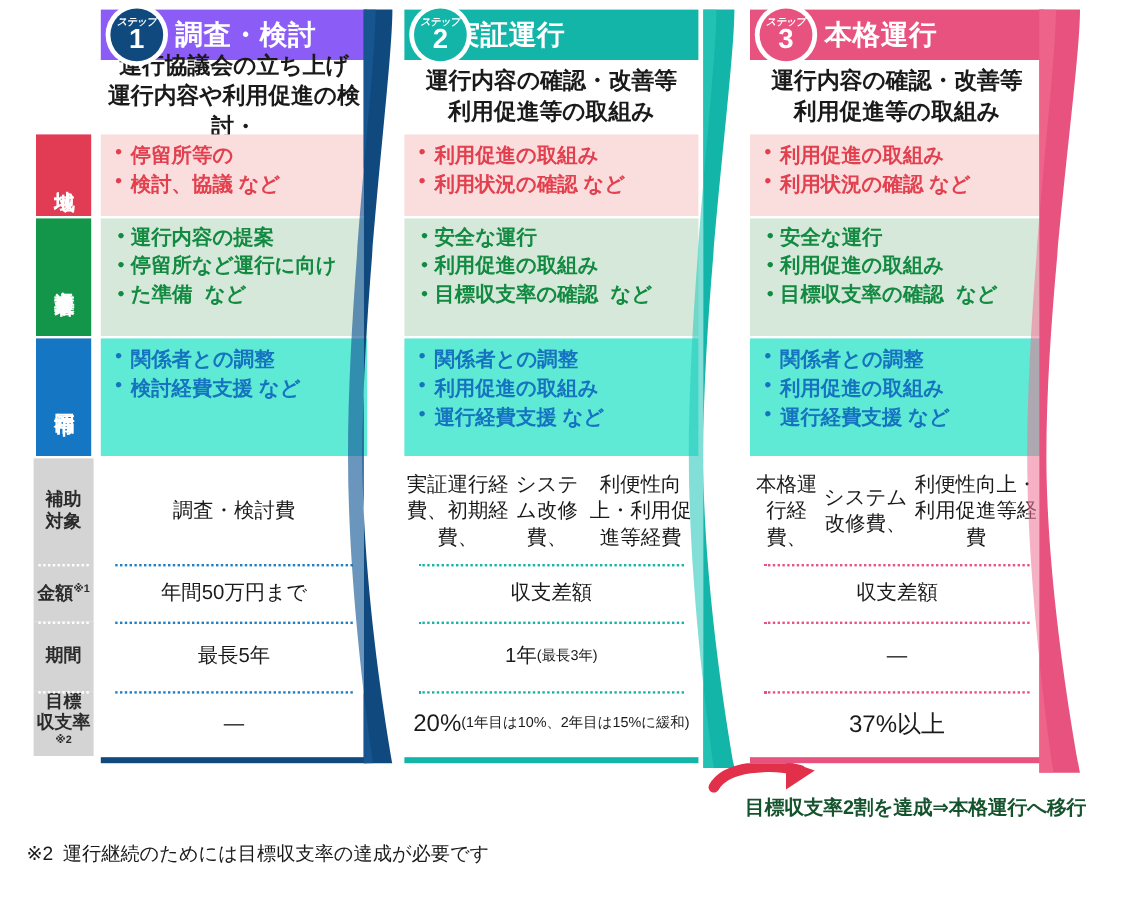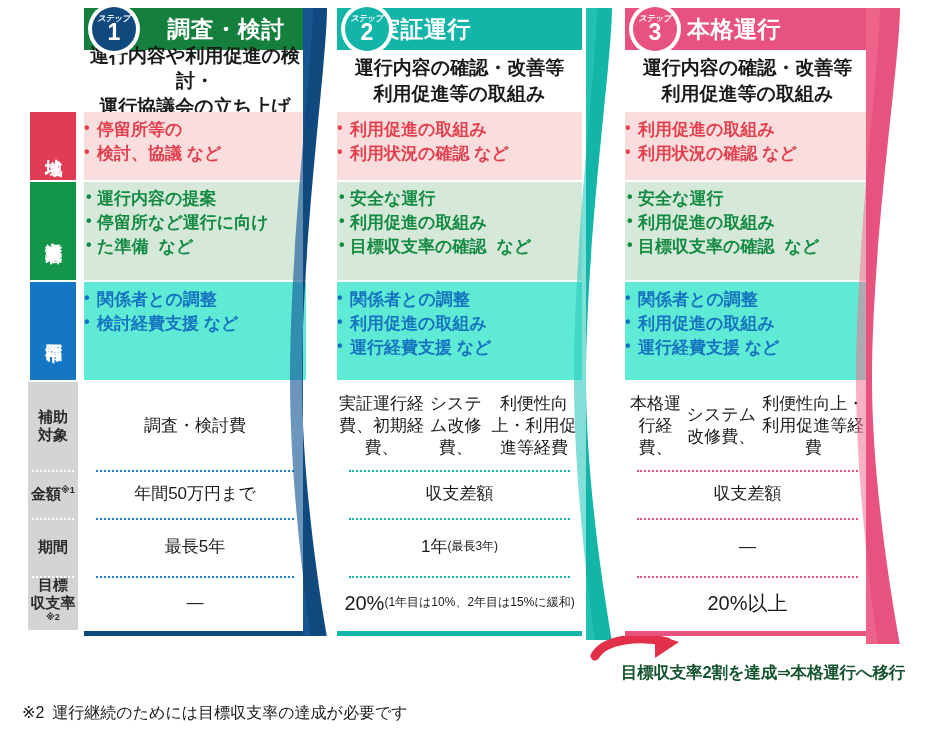--- a/index.html
+++ b/index.html
@@ -91,21 +91,21 @@
     height: 42px;
     width: 100%;
     display: flex;
     align-items: center;
     color: #ffffff;
     font-size: 23px;
     font-weight: bold;
     letter-spacing: 0.5px;
     padding-left: 62px;
   }
-  #col1 .col-header { background: #15803d; justify-content: center; }
+  #col1 .col-header { background: #8b5cf6; }
   #col2 .col-header { background: #12B5A8; padding-left: 40px; }
   #col3 .col-header { background: #E8527E; }
 
   
   .step-badge {
     position: absolute;
     left: 4px; top: 3px;
     width: 52px; height: 52px;
     border-radius: 50%;
     background: #ffffff;
@@ -146,21 +146,21 @@
     font-weight: bold;
     color: #1a1a1a;
     line-height: 1.35;
     background: #ffffff;
   }
 
   
   .arow {
     position: absolute;
     left: 0; width: 100%;
-    padding: 6px 0 6px 0;
+    padding: 6px 0 6px 12px;
     font-size: 17px;
     font-weight: bold;
     line-height: 1.42;
   }
   .arow.a1 { top: 112px;  height: 68px;  background: #FADEDE; color: #E2404F; }
   .arow.a2 { top: 182px;  height: 98px;  background: #D6E8D9; color: #138A42; font-family: Liberation Mono, monospace; }
   .arow.a3 { top: 282px;  height: 98px;  background: #5eead4; color: #1673C0; }
   .arow ul { list-style: none; }
   .arow li { position: relative; padding-left: 13px; }
   .arow li::before {
@@ -289,22 +289,22 @@
     <div class="col-header">
       <span>調査・検討</span>
     </div>
     <div class="step-badge">
       <div class="step-inner">
         <span class="step-kana">ステップ</span>
         <span class="step-num">1</span>
       </div>
     </div>
     <div class="col-summary">
+      <span>運行協議会の立ち上げ</span>
       <span>運行内容や利用促進の検討・</span>
-      <span>運行協議会の立ち上げ</span>
     </div>
 
     <div class="arow a1">
       <ul>
         <li><span>停留所等の</span></li>
         <li style="padding-left:13px;list-style:none;"><span style="position:absolute;left:0;opacity:0">•</span><span>検討、協議 など</span></li>
       </ul>
     </div>
     <div class="arow a2">
       <ul>
@@ -445,21 +445,21 @@
       <div class="dsep" style="top:88px;"></div>
       <div class="dcell d1">
         <span class="big">収支差額</span>
       </div>
       <div class="dsep" style="top:136px;"></div>
       <div class="dcell d2">
         <span class="big">—</span>
       </div>
       <div class="dsep" style="top:194px;"></div>
       <div class="dcell d3">
-        <span class="pct">20%以上</span>
+        <span class="pct">37%以上</span>
       </div>
     </div>
     <div class="col-foot"></div>
   </div>
 
   <svg id="ribbons" viewBox="0 0 943 660">
 
     <path d="M303,8 L303,636 L327,636 C327,636 302,500 302,380 C302,240 327,62 327,8 Z" fill="#10497E"></path>
     <path d="M303,8 L303,636 L311,636 C311,636 290,500 290,380 C290,240 313,62 313,8 Z" fill="#1A5C99" opacity="0.65"></path>
 

